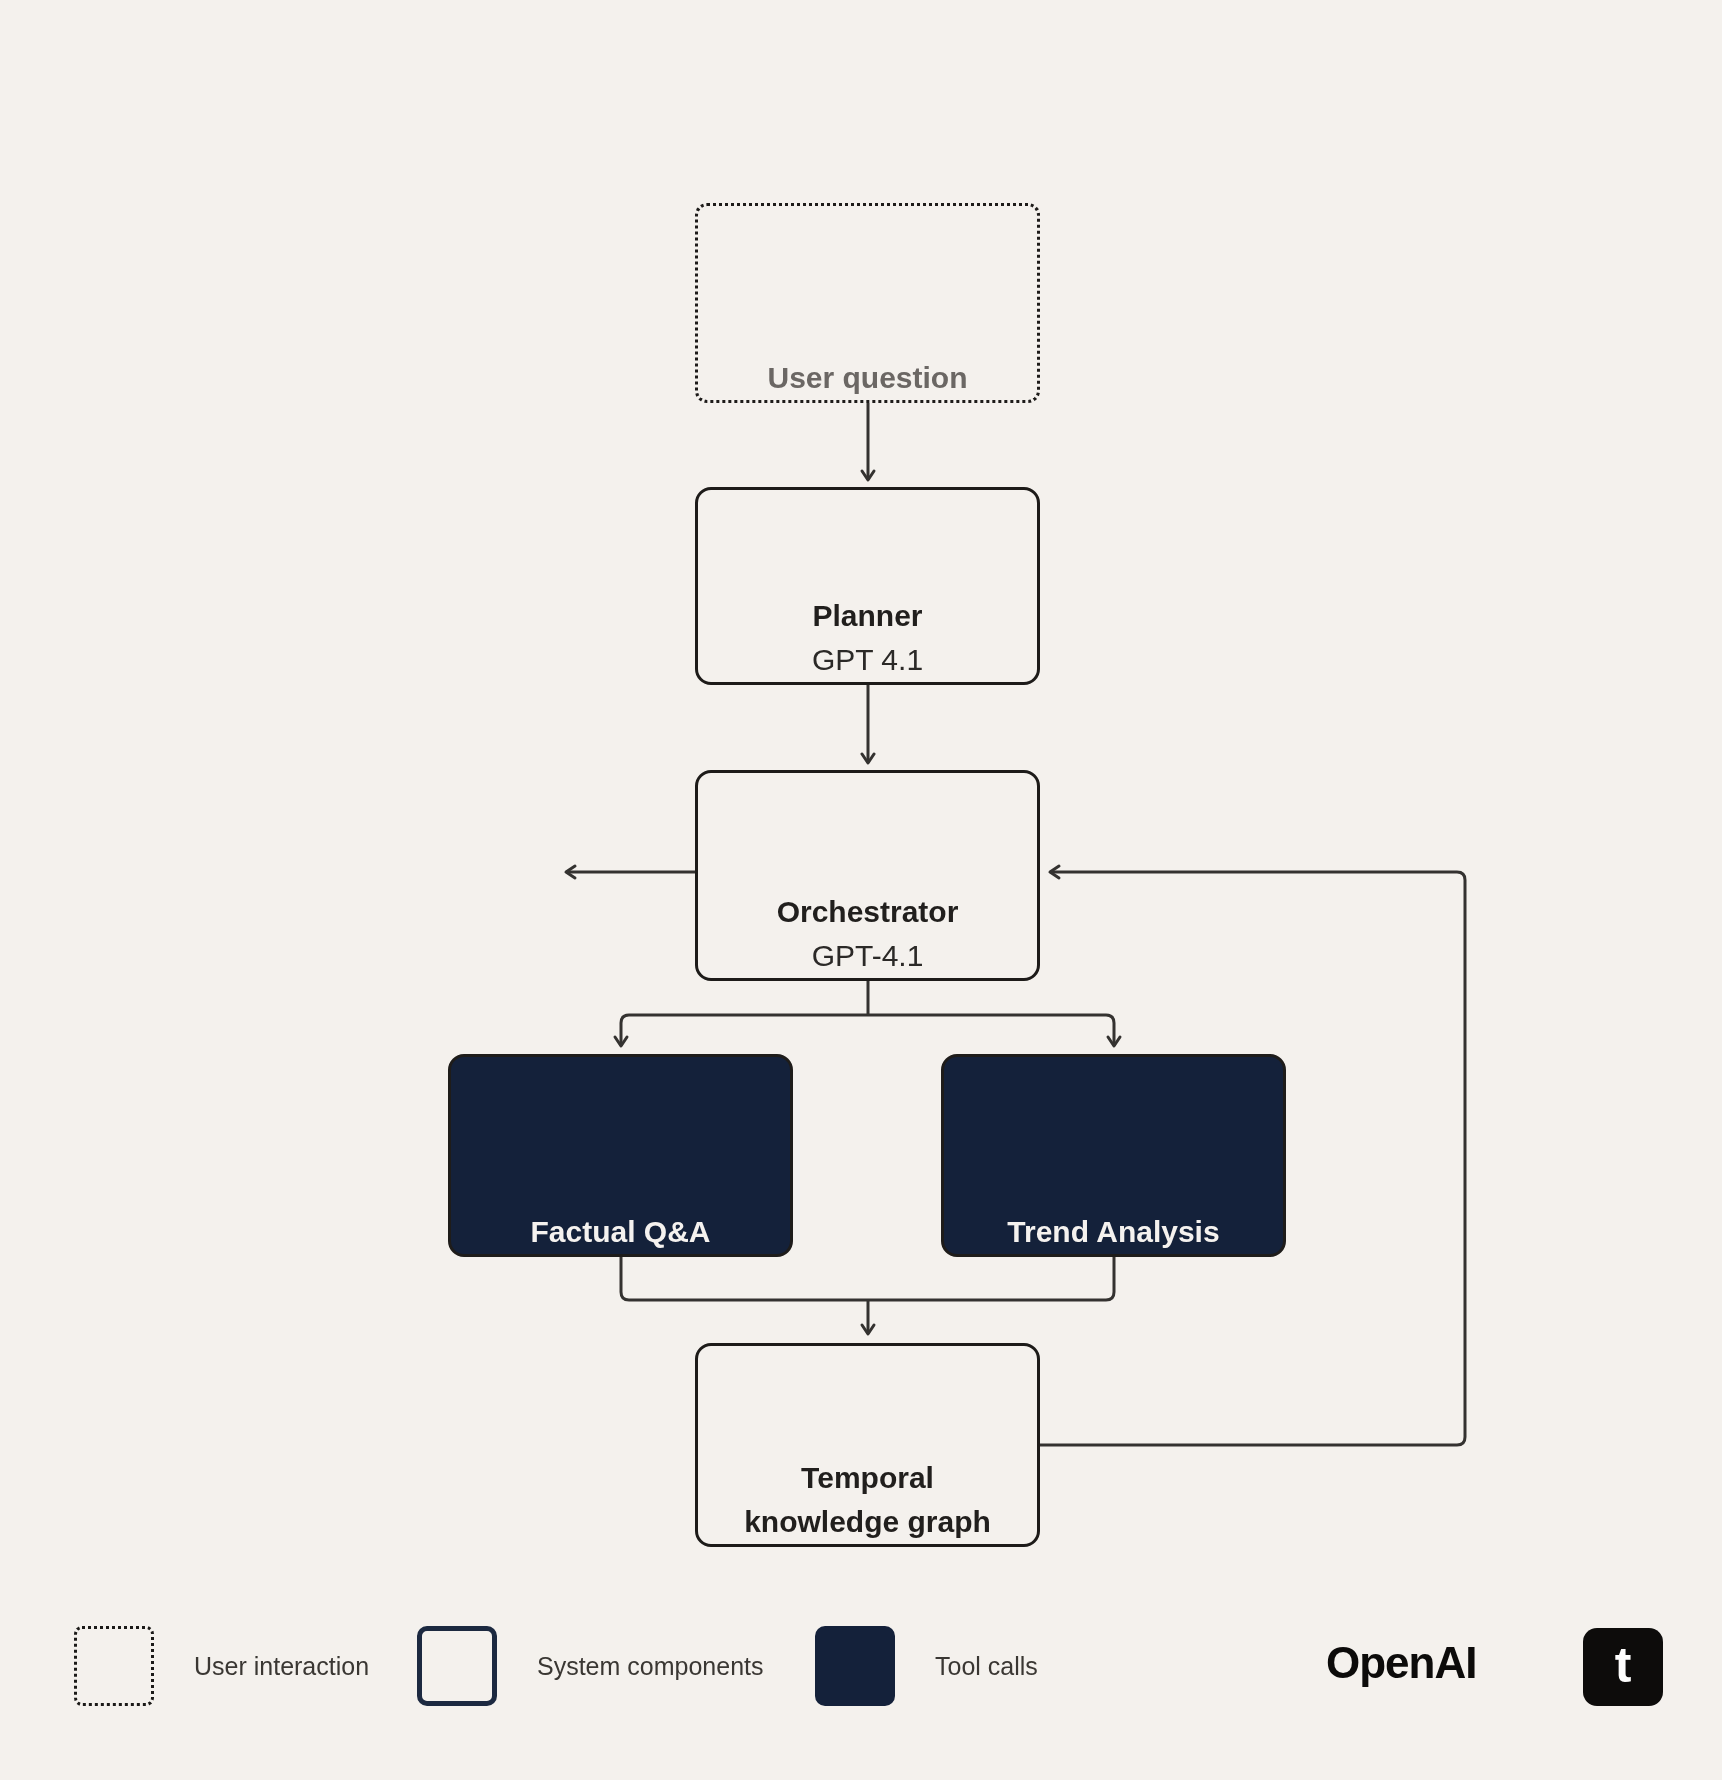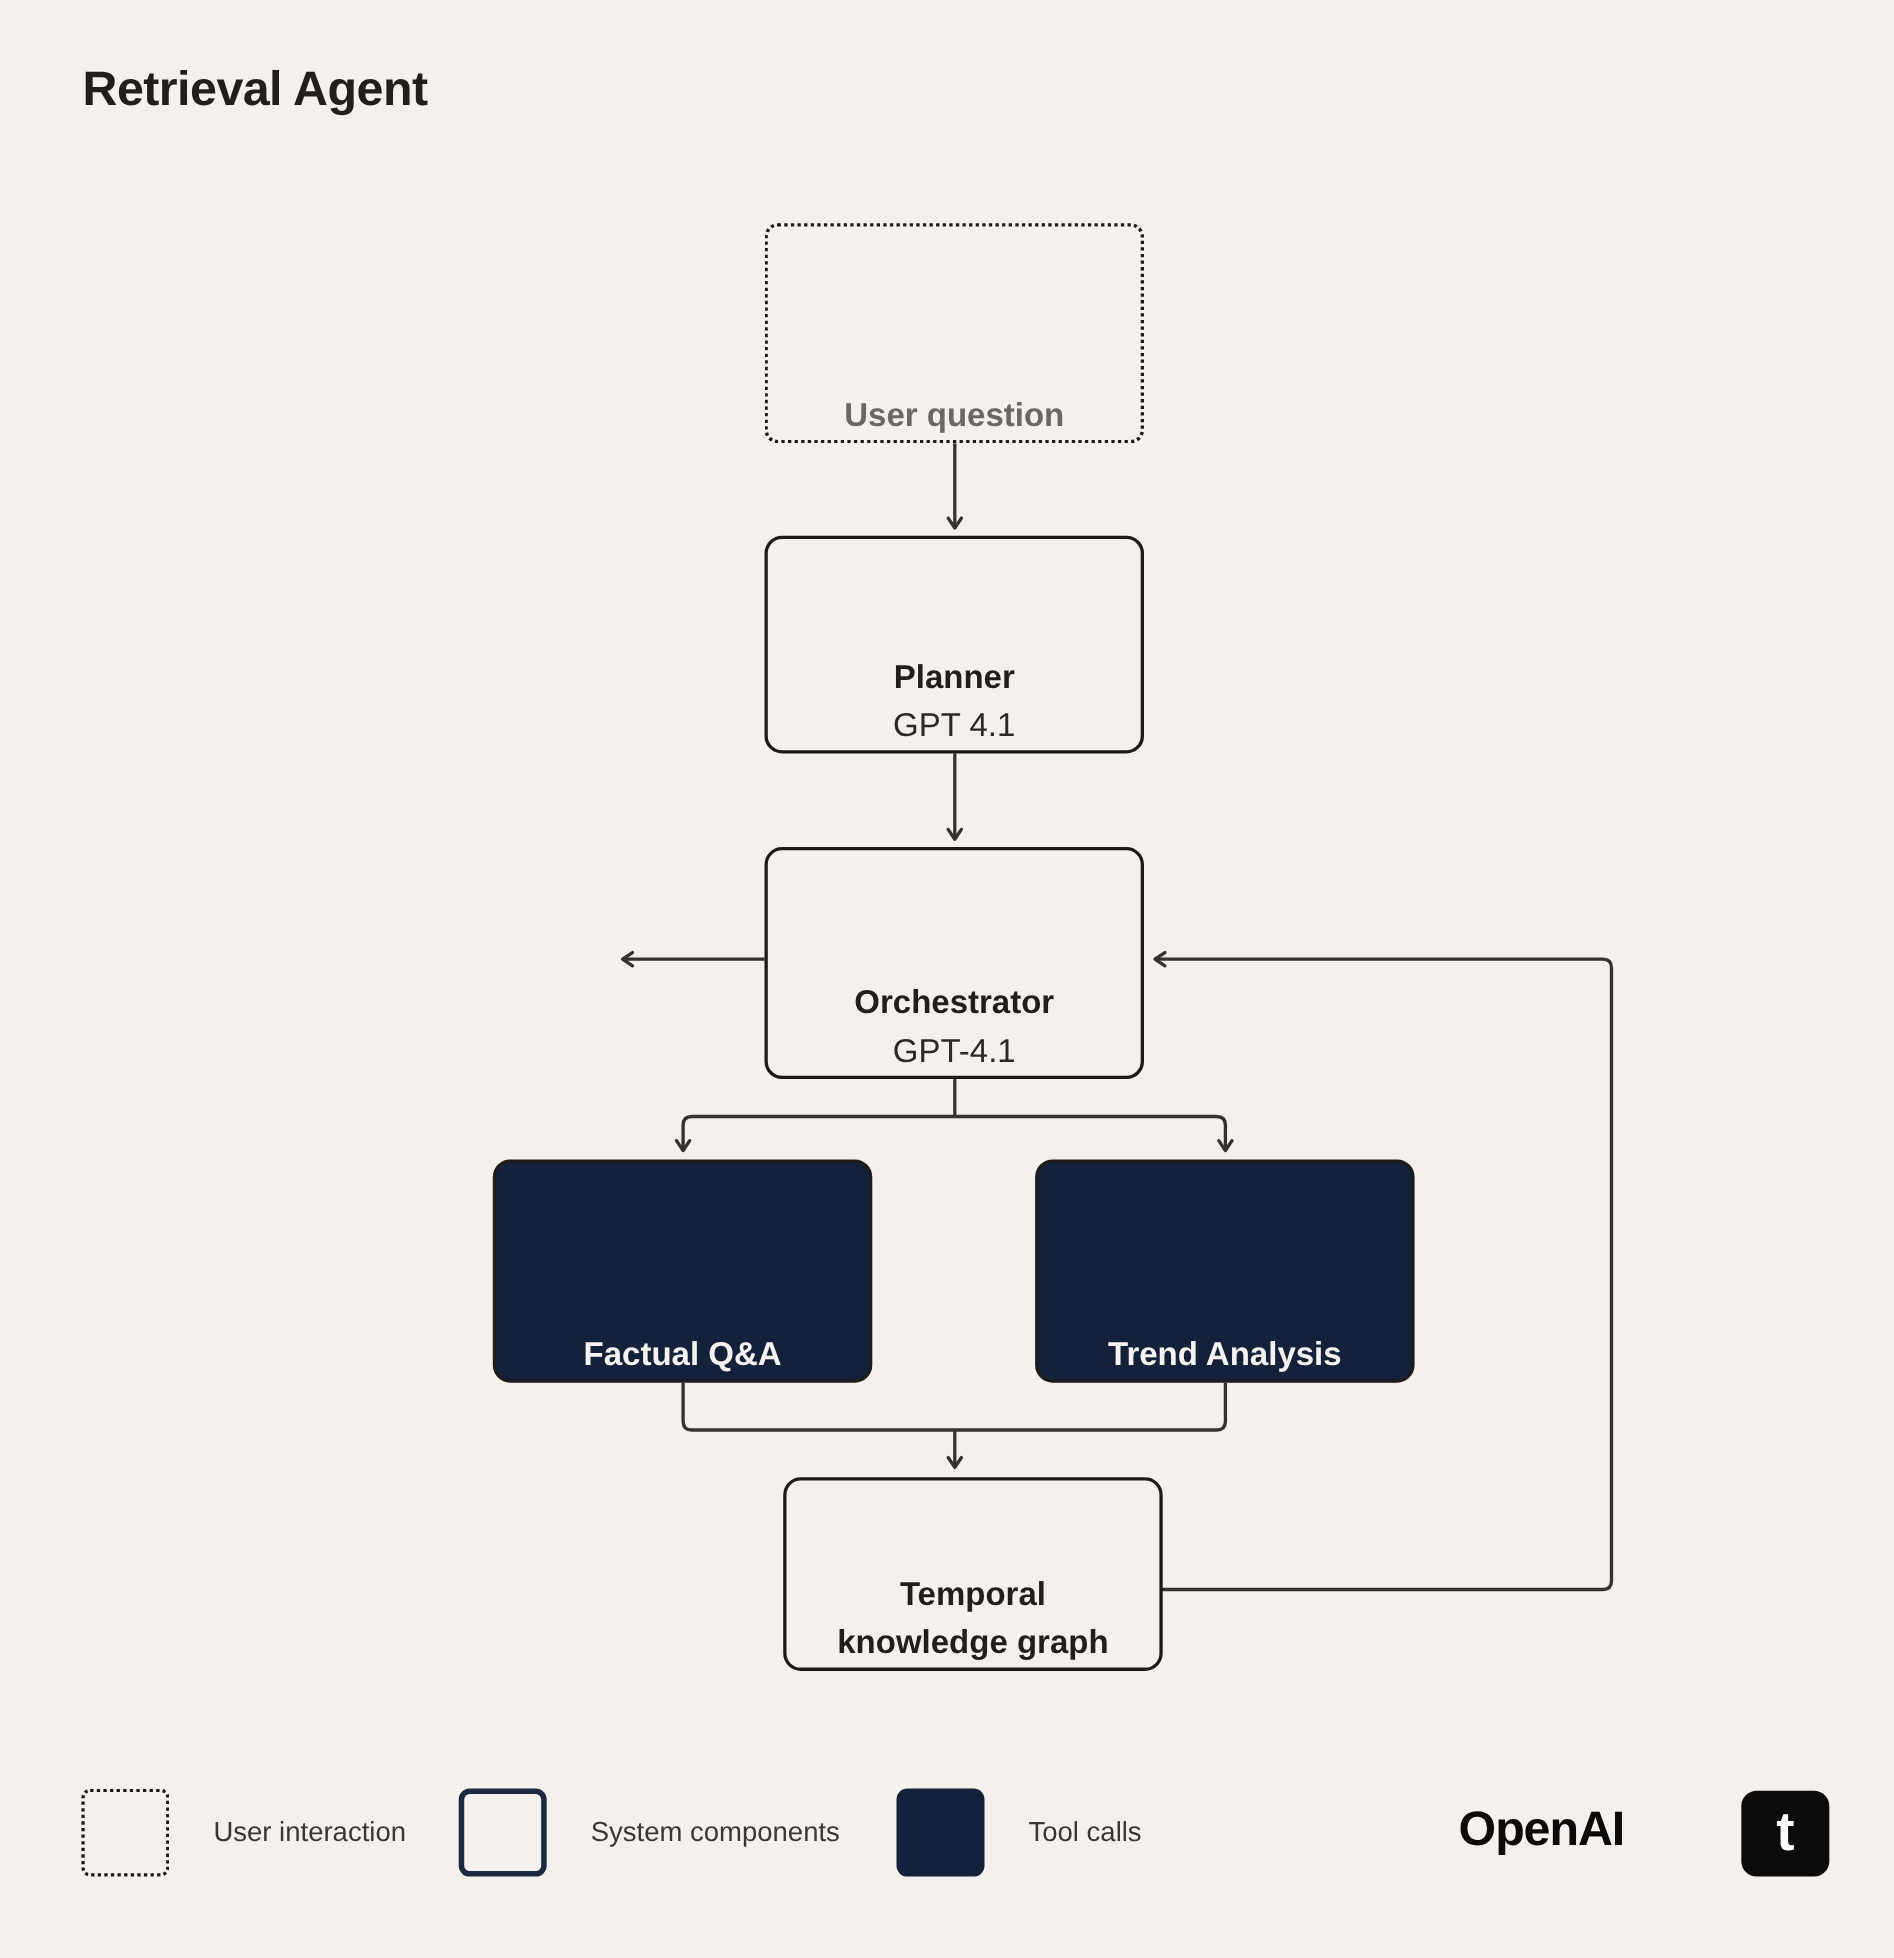--- a/index.html
+++ b/index.html
@@ -53,21 +53,20 @@
   .tines-logo .glyph{
     color:#FFFFFF;font-size:50px;font-weight:600;line-height:1;
     transform:translateY(-2px);
   }
 </style>
 </head>
 <body>
 
 <div id="canvas">
 
-  <div class="page-title">Retrieval Agent</div>
 
   <svg class="connectors" width="1722" height="1780" viewBox="0 0 1722 1780">
     <defs>
       <marker id="arrow" viewBox="0 0 18 18" refX="13" refY="9" markerWidth="18" markerHeight="18" markerUnits="userSpaceOnUse" orient="auto-start-reverse">
         <path d="M4,3 L13,9 L4,15" fill="none" stroke="#343230" stroke-width="3" stroke-linecap="round" stroke-linejoin="round"></path>
       </marker>
     </defs>
     <g fill="none" stroke="#343230" stroke-width="3">
       <path d="M868,403 L868,480" marker-end="url(#arrow)"></path>
       <path d="M868,685 L868,763" marker-end="url(#arrow)"></path>
@@ -97,21 +96,21 @@
 
 
   <div class="node dark" style="left:448px;top:1054px;width:345px;height:203px;">
     <div class="label">Factual Q&amp;A</div>
   </div>
 
   <div class="node dark" style="left:941px;top:1054px;width:345px;height:203px;">
     <div class="label">Trend Analysis</div>
   </div>
 
-  <div class="node solid" style="left:695px;top:1343px;width:345px;height:176px;margin-left:17px;">
+  <div class="node solid" style="left:695px;top:1343px;width:345px;height:204px;">
     <div class="label">Temporal knowledge graph</div>
   </div>
 
   <div class="legend-item" style="left:74px;justify-content:flex-end;">
     <div class="swatch dotted"></div>
     <div class="legend-label">User interaction</div>
   </div>
 
   <div class="legend-item" style="left:417px;align-items:center;">
     <div class="swatch outlined"></div>

